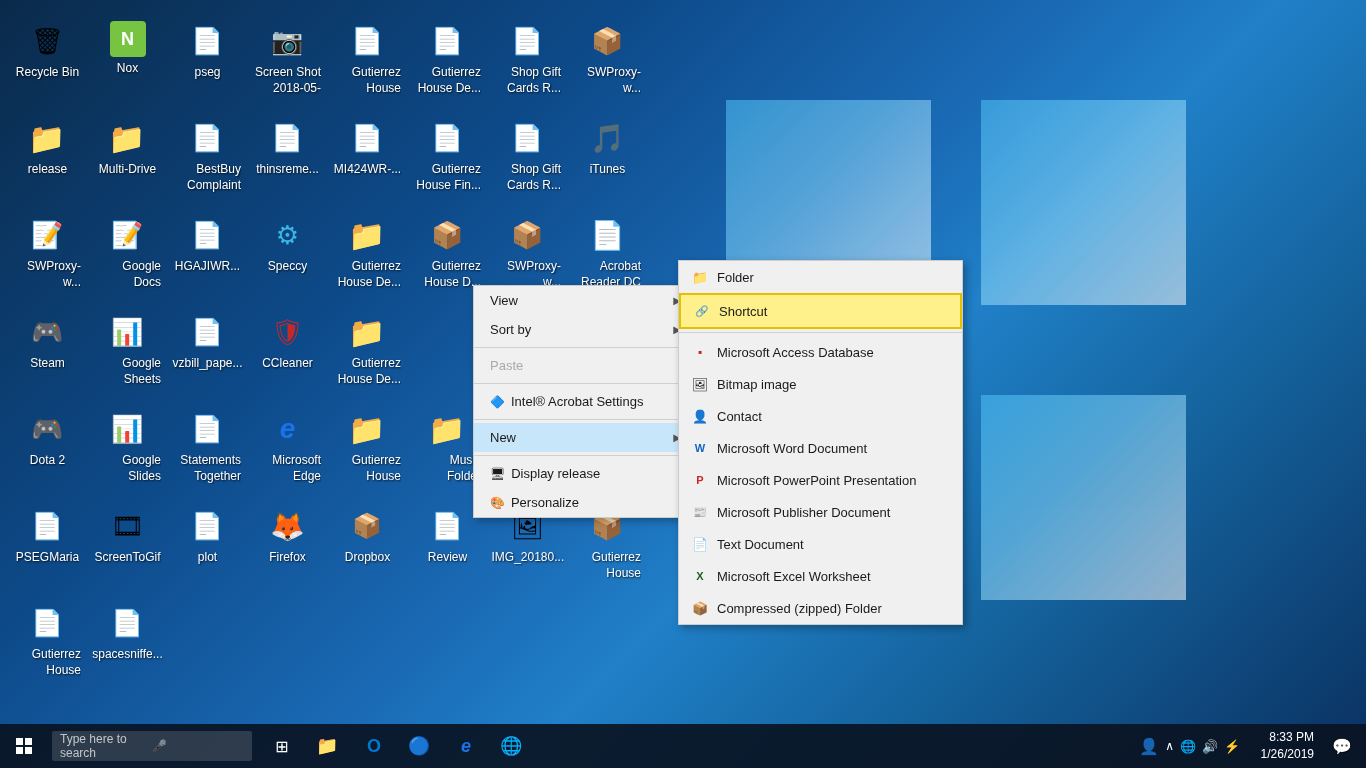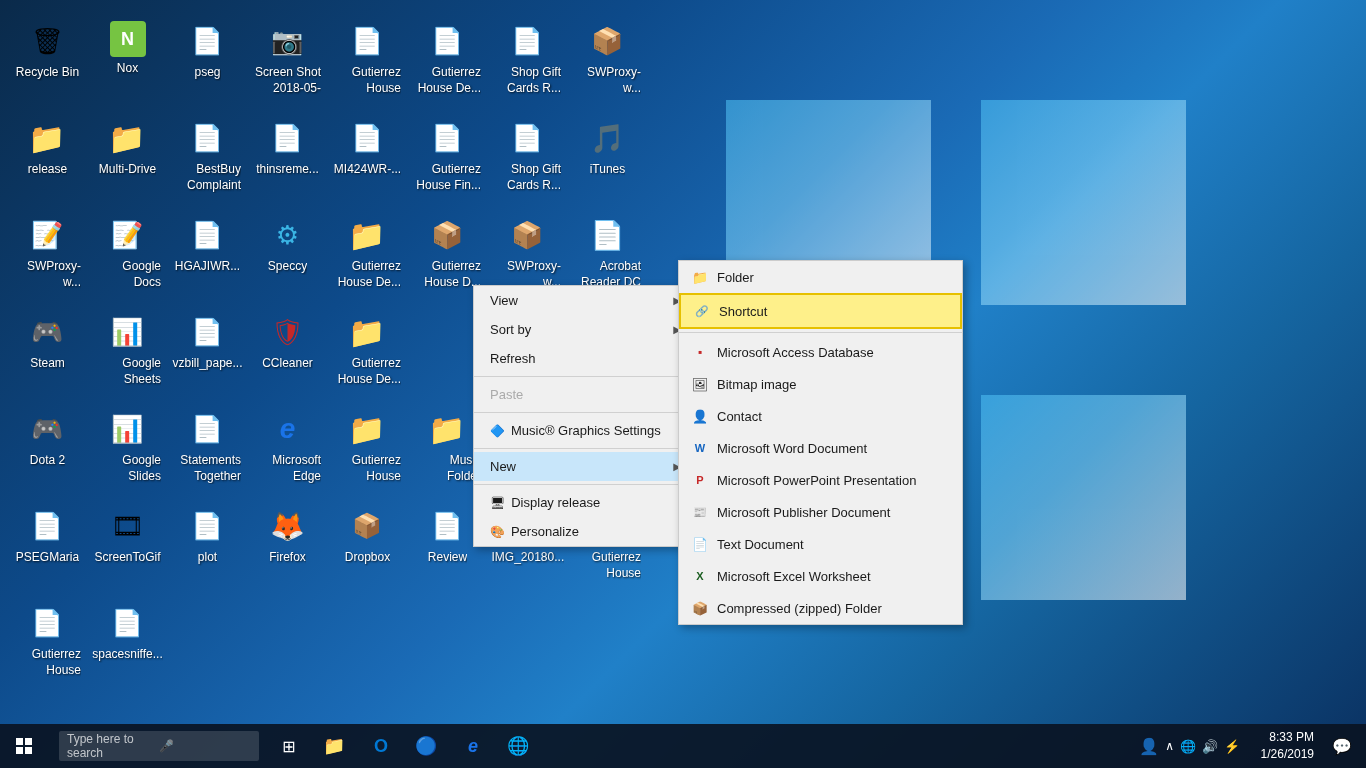--- a/index.html
+++ b/index.html
@@ -121,21 +121,21 @@
     }
 
     .taskbar-search {
       display: flex;
       align-items: center;
       background: rgba(255,255,255,0.15);
       border-radius: 2px;
       height: 30px;
       width: 200px;
       padding: 0 8px;
-      margin-left: 11px;
+      margin-left: 4px;
       cursor: text;
     }
     .taskbar-search span {
       color: rgba(255,255,255,0.7);
       font-size: 12px;
       flex: 1;
     }
     .search-mic {
       color: rgba(255,255,255,0.7);
       font-size: 14px;
@@ -496,31 +496,28 @@
 
   <div class="context-menu">
     <div class="ctx-item">
       <span>View</span>
       <span class="ctx-arrow">▶</span>
     </div>
     <div class="ctx-item">
       <span>Sort by</span>
       <span class="ctx-arrow">▶</span>
     </div>
-    <div class="ctx-item">
-      <span>Refresh</span>
-    </div>
     <div class="ctx-separator"></div>
     <div class="ctx-item disabled">
       <span>Paste</span>
     </div>
     <div class="ctx-separator"></div>
     <div class="ctx-item">
       <span style="margin-right:6px;font-size:12px;">🔷</span>
-      <span>Music® Graphics Settings</span>
+      <span>Intel® Acrobat Settings</span>
     </div>
     <div class="ctx-separator"></div>
     <div class="ctx-item new-item-highlighted">
       <span>New</span>
       <span class="ctx-arrow">▶</span>
     </div>
     <div class="ctx-separator"></div>
     <div class="ctx-item">
       <span style="margin-right:6px;font-size:12px;">🖥</span>
       <span>Display release</span>

